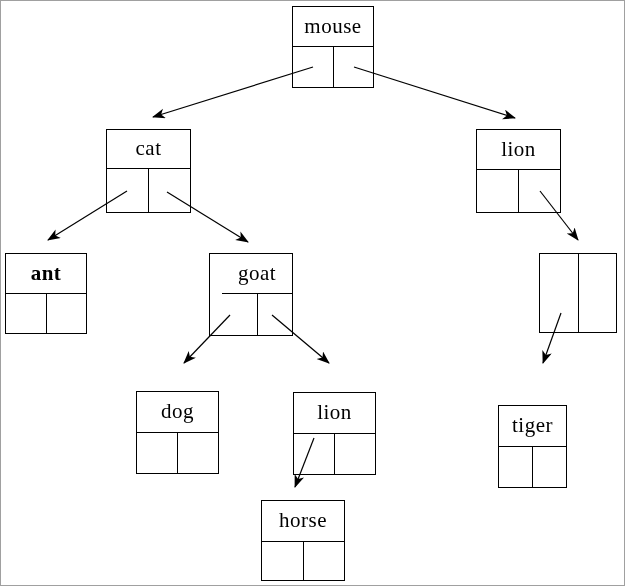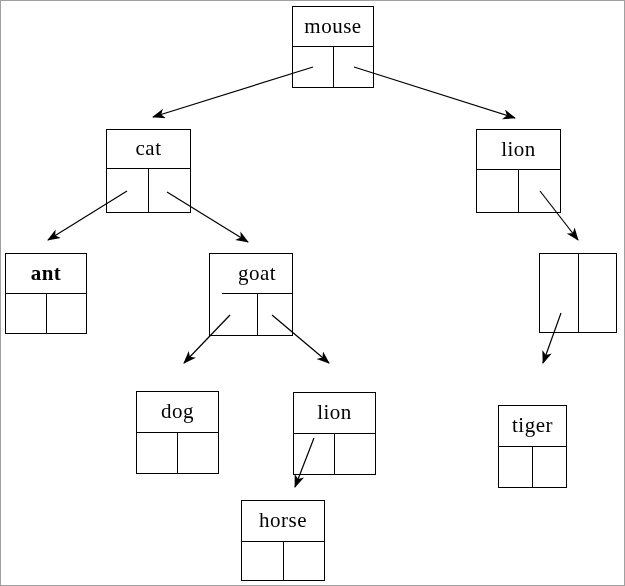--- a/index.html
+++ b/index.html
@@ -105,21 +105,21 @@
           <div class="cell cell-right"></div>
         </div>
       </div>
       <div class="node" style="left: 497px; top: 375px; width: 69px; height: 83px; margin-top: 29px;">
         <div class="node-label" style="height: 40.5px;">tiger</div>
         <div class="node-cells">
           <div class="cell cell-left"></div>
           <div class="cell cell-right"></div>
         </div>
       </div>
-      <div class="node" style="left: 240px; top: 499px; width: 84px; height: 81px;">
+      <div class="node" style="left: 260px; top: 499px; width: 84px; height: 81px;">
         <div class="node-label" style="height: 40.5px;">horse</div>
         <div class="node-cells">
           <div class="cell cell-left"></div>
           <div class="cell cell-right"></div>
         </div>
       </div>
     </div>
   <svg class="edges" viewBox="0 0 625 586" xmlns="http://www.w3.org/2000/svg">
     <defs>
       <marker id="arrowhead" markerUnits="userSpaceOnUse" markerWidth="16" markerHeight="12" refX="12" refY="5" orient="auto">

